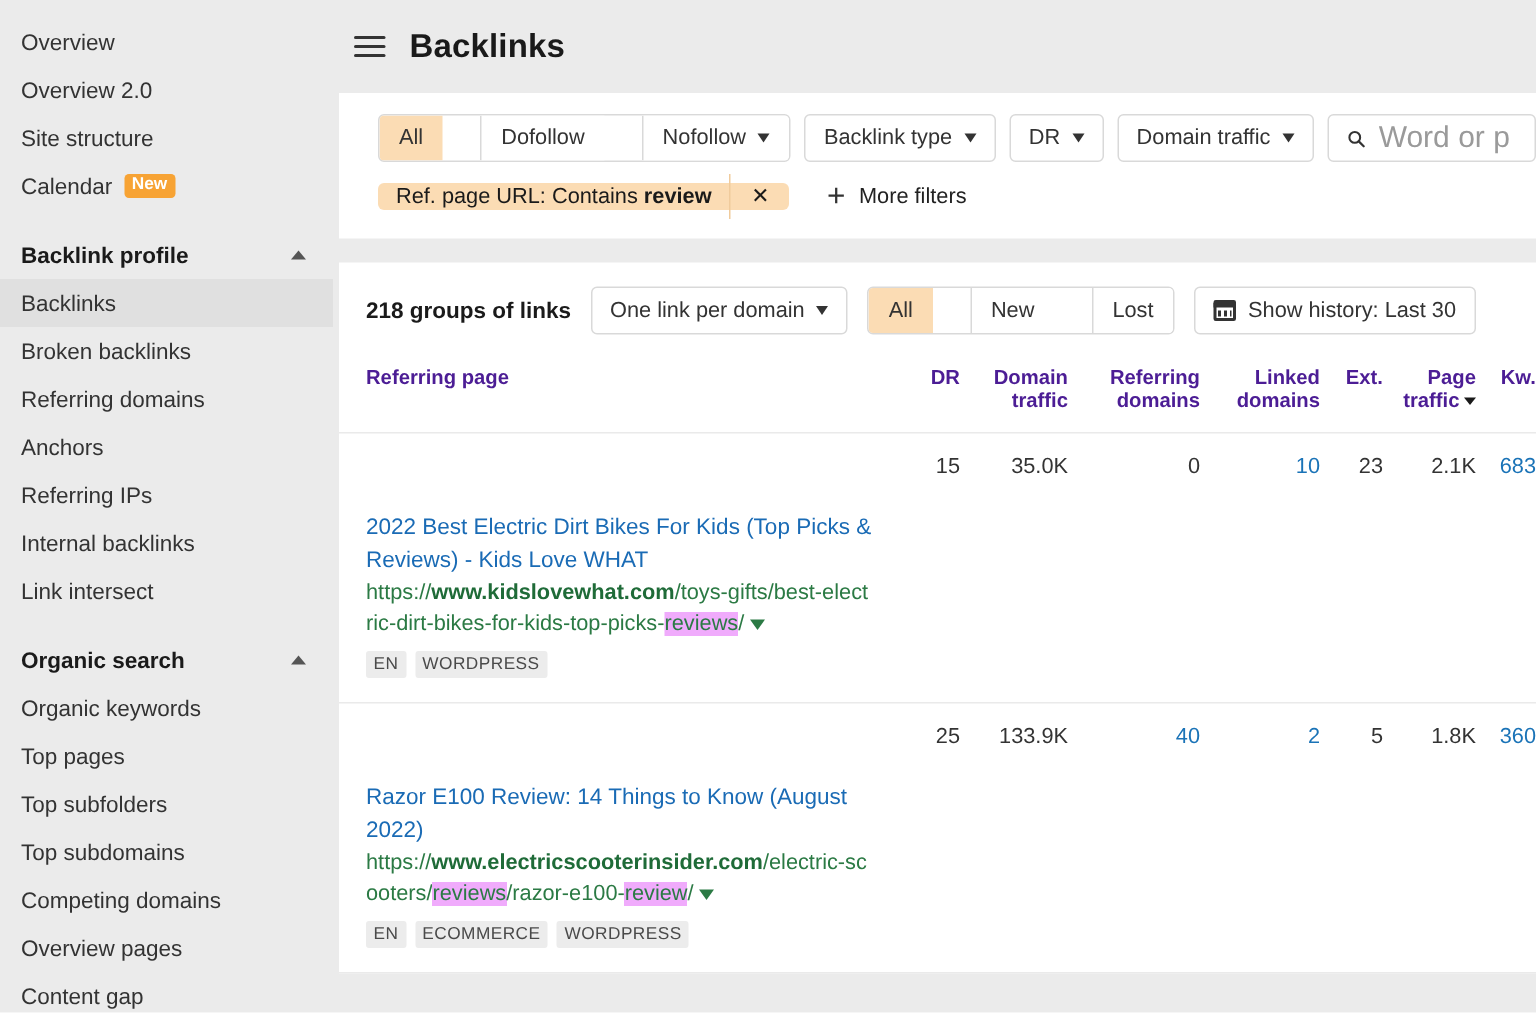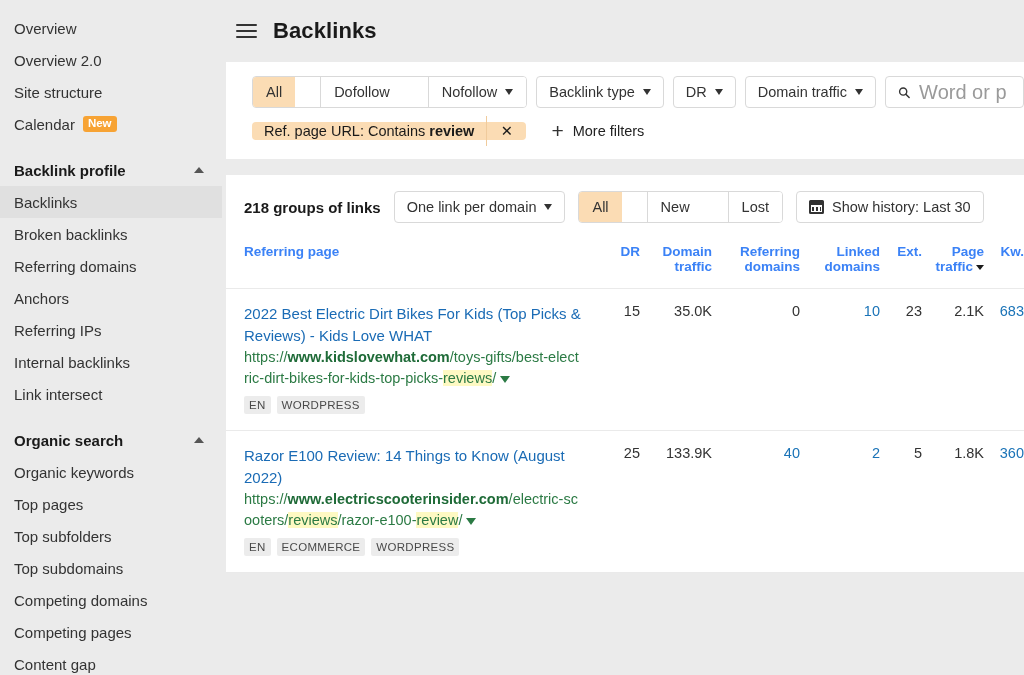--- a/index.html
+++ b/index.html
@@ -98,21 +98,21 @@
   .plus { font-size: 21px; line-height: 1; color: #333; font-weight: 300; }
 
   
   .results { margin-top: 16px; }
   .results-toolbar { display: flex; align-items: center; gap: 13px; padding: 16px 0 15px 18px; }
   .count { font-size: 15px; font-weight: bold; color: #1a1a1a; white-space: nowrap; }
 
   
   table { width: 100%; border-collapse: collapse; table-layout: fixed; }
   thead th {
-    font-size: 13.5px; font-weight: bold; color: #3b82f6;
+    font-size: 13.5px; font-weight: bold; color: #4c1d95;
     padding: 6px 0 14px; vertical-align: top; text-align: right;
     border-bottom: 1px solid #eaeaea;
   }
   thead th.c-page { text-align: left; padding-left: 18px; }
   tbody td { padding: 14px 0 16px; vertical-align: top; font-size: 14.5px; color: #333;
              text-align: right; border-bottom: 1px solid #eaeaea; }
   tbody td.c-page { text-align: left; padding-left: 18px; padding-right: 14px; }
 
   .col-dr      { width: 44px; }
   .col-dtraf   { width: 72px; }
@@ -121,24 +121,24 @@
   .col-ext     { width: 42px; }
   .col-ptraf   { width: 62px; }
   .col-kw      { width: 40px; padding-right: 0; }
 
   .sort-caret { display: inline-block; width: 0; height: 0; margin-left: 3px;
                 border-left: 4px solid transparent; border-right: 4px solid transparent;
                 border-top: 5px solid #1a1a1a; vertical-align: middle; }
 
   .link-blue { color: #1a73b7; }
 
-  .rp-title { font-size: 15px; line-height: 21.5px; color: #1a6bb5; cursor: pointer; }
+  .rp-title { font-size: 15px; line-height: 21.5px; color: #1a6bb5; cursor: pointer; margin-top: 38px; }
   .rp-url { font-size: 14.5px; line-height: 21px; color: #2b7a44; word-break: break-all; margin-top: 1px; }
   .rp-url b { font-weight: bold; color: #1f6b38; }
-  .hl { background: #fef9c3; }
+  .hl { background: #f0abfc; }
   .url-caret { display: inline-block; width: 0; height: 0; margin-left: 4px;
                border-left: 5px solid transparent; border-right: 5px solid transparent;
                border-top: 7px solid #2b7a44; vertical-align: middle; cursor: pointer; }
   .tags { margin-top: 7px; display: flex; gap: 6px; flex-wrap: wrap; }
   .tag { background: #ececec; color: #4a4a4a; font-size: 11.5px; letter-spacing: .3px;
          padding: 3px 5px; border-radius: 2px; }
 
   .cal-icon { width: 15px; height: 14px; position: relative; display: inline-block; }
   .cal-icon .cal-body { position: absolute; inset: 0; border: 2px solid #333; border-radius: 1.5px; }
   .cal-icon .cal-top { position: absolute; left: 0; right: 0; top: 2px; height: 2.5px; background: #333; }
@@ -202,21 +202,21 @@
       <div class="nav-item">
         <span>Top subfolders</span>
       </div>
       <div class="nav-item">
         <span>Top subdomains</span>
       </div>
       <div class="nav-item">
         <span>Competing domains</span>
       </div>
       <div class="nav-item">
-        <span>Competing pages</span>
+        <span>Overview pages</span>
       </div>
       <div class="nav-item">
         <span>Content gap</span>
       </div>
     </nav>
 
   <div class="main">
 
     <div class="topbar">
       <div class="hamburger">

